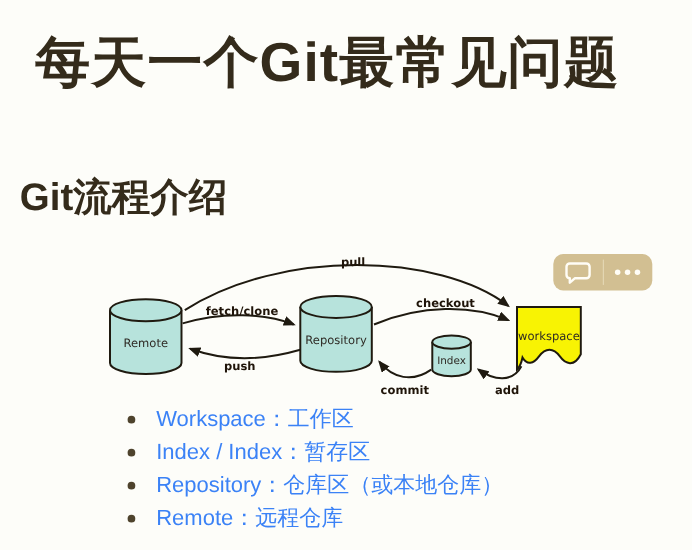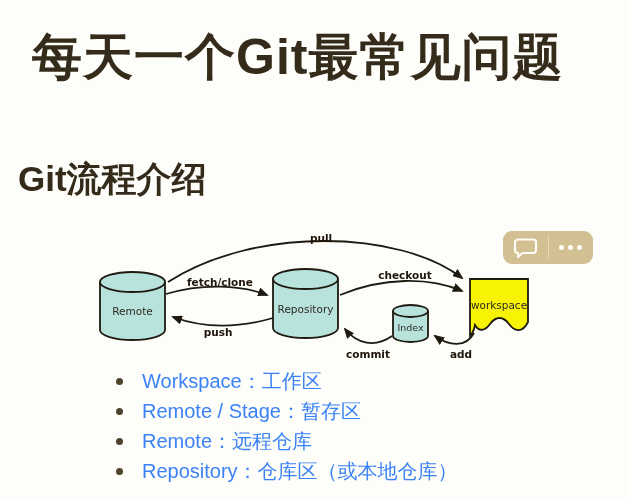--- a/index.html
+++ b/index.html
@@ -170,18 +170,18 @@
       <span class="dots">
           <i></i>
           <i></i>
           <i></i>
         </span>
     </button>
   </div>
 
   <ul class="bullet-list">
     <li>Workspace：工作区</li>
-    <li>Remote / Stage：暂存区</li>
+    <li>Index / Index：暂存区</li>
+    <li>Repository：仓库区（或本地仓库）</li>
     <li>Remote：远程仓库</li>
-    <li>Repository：仓库区（或本地仓库）</li>
   </ul>
 
 </div>
 
 </body></html>

